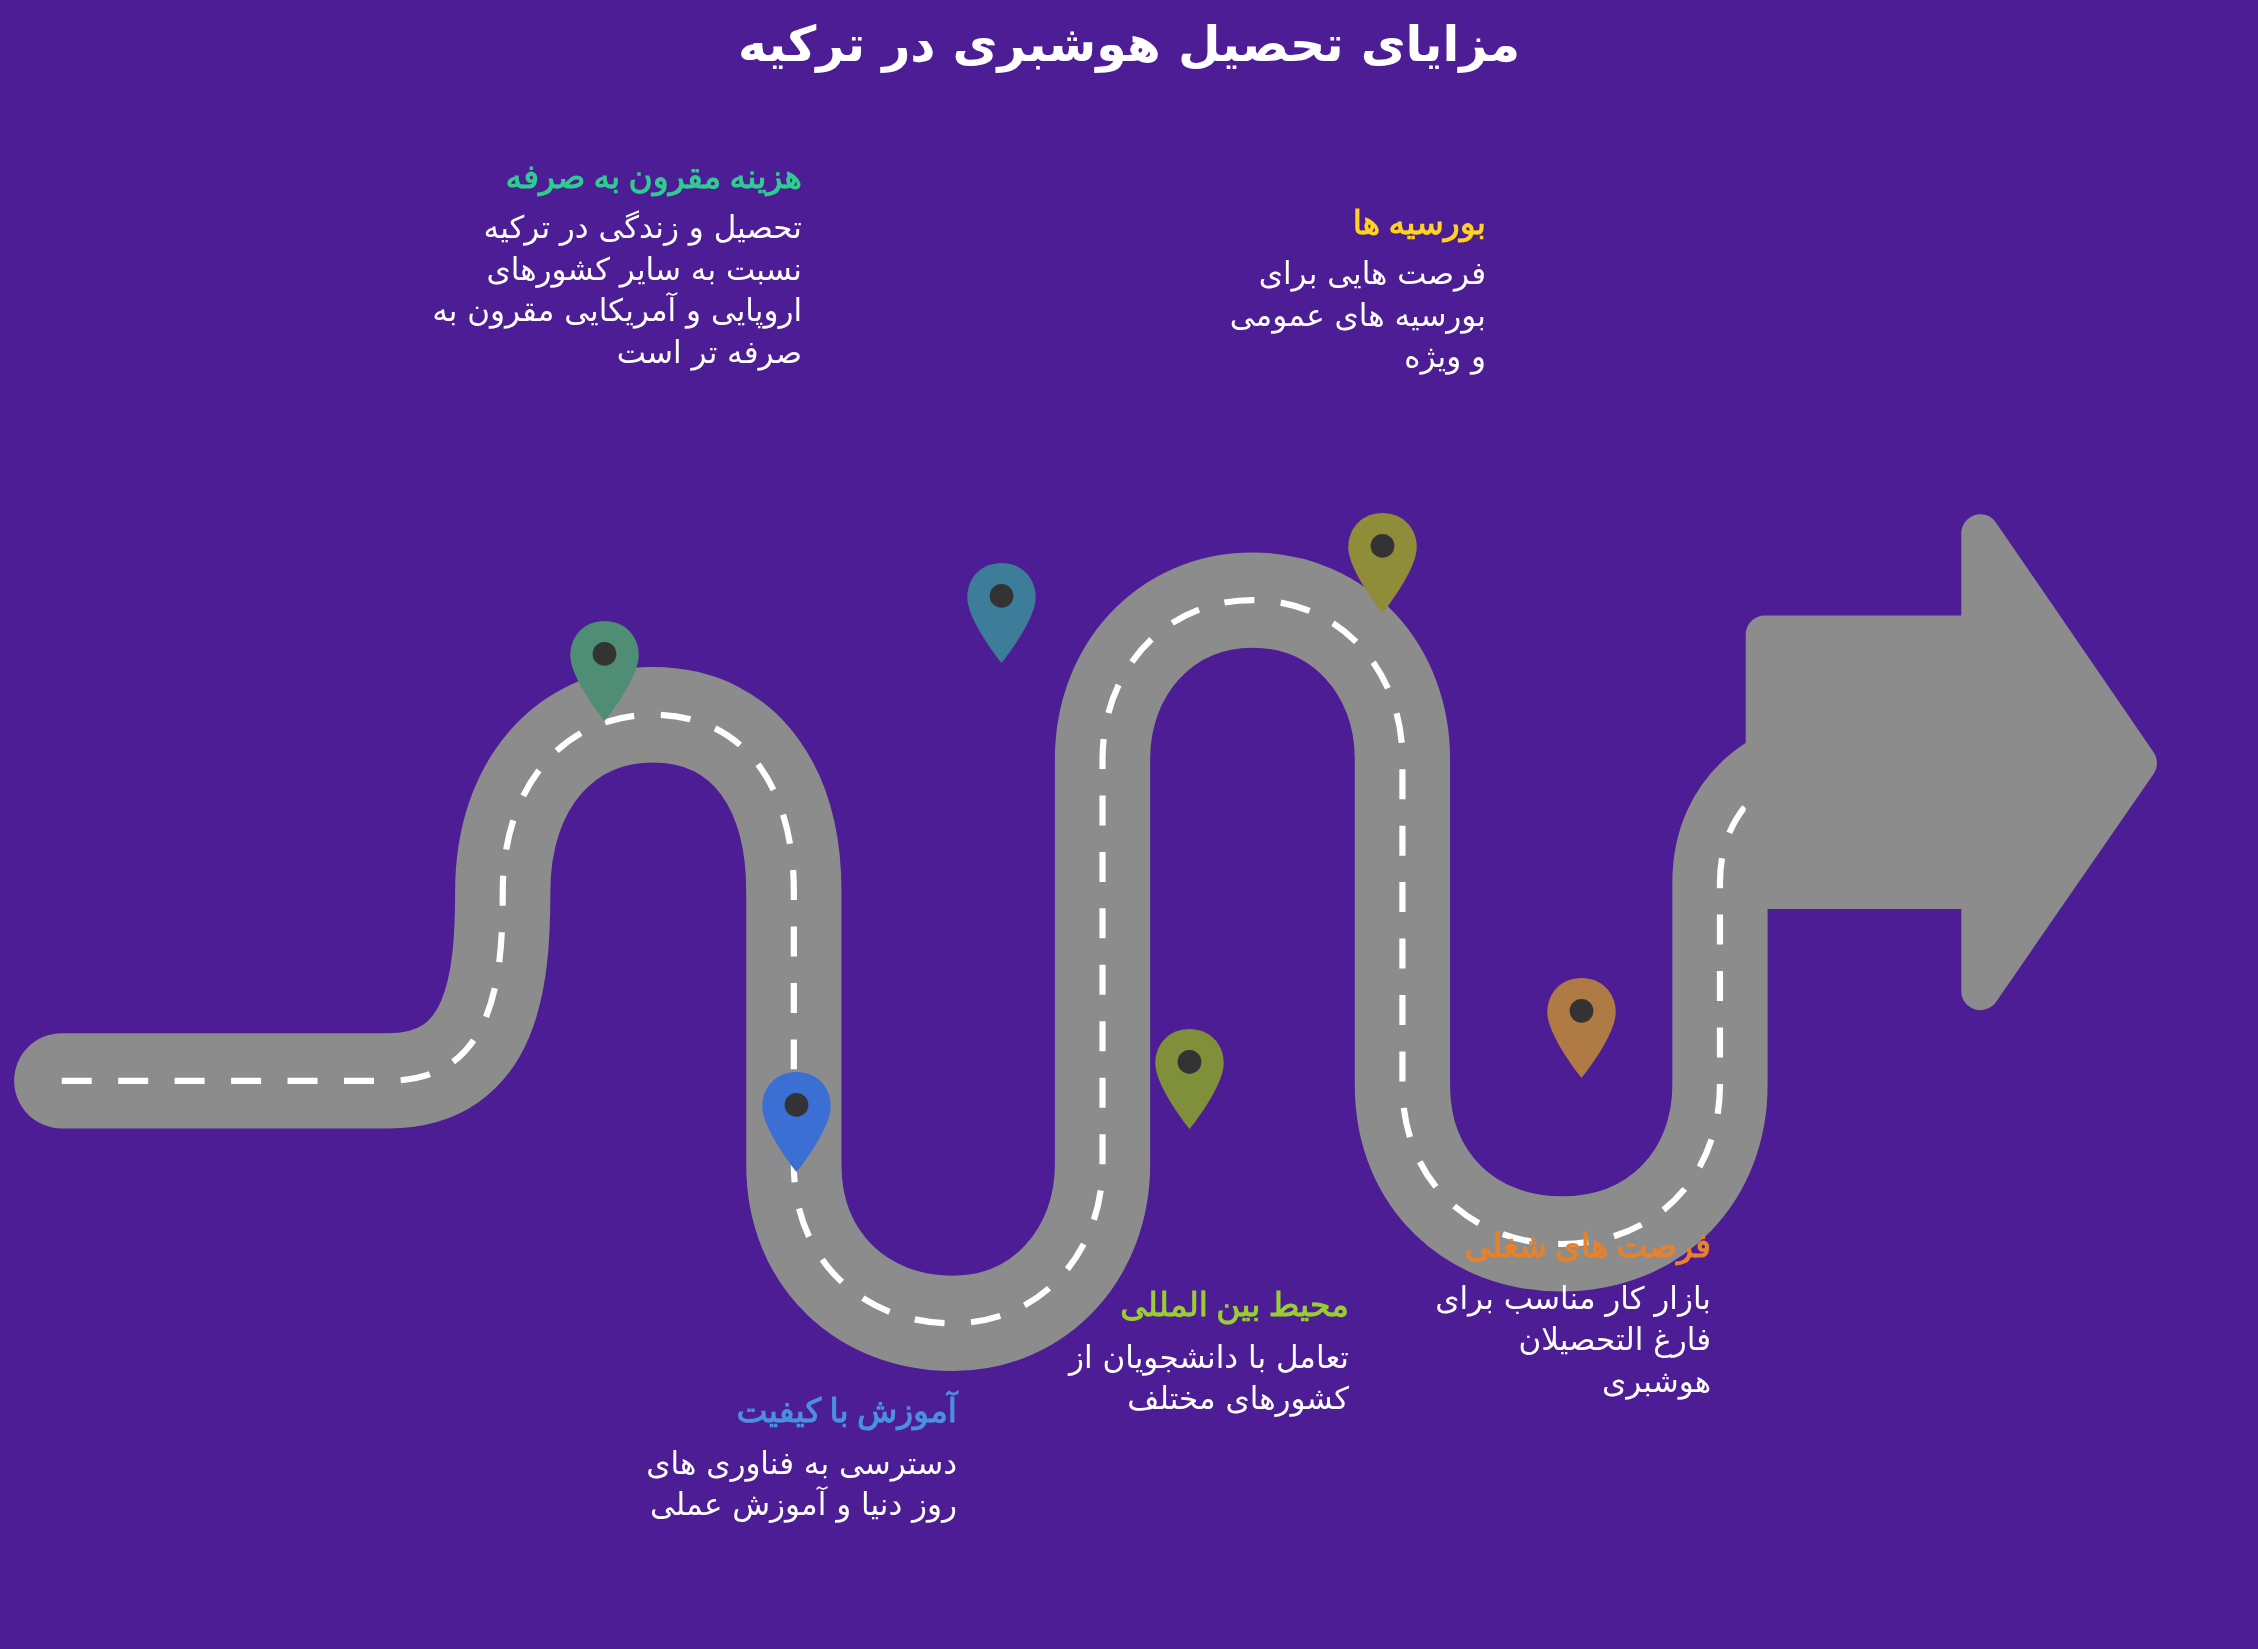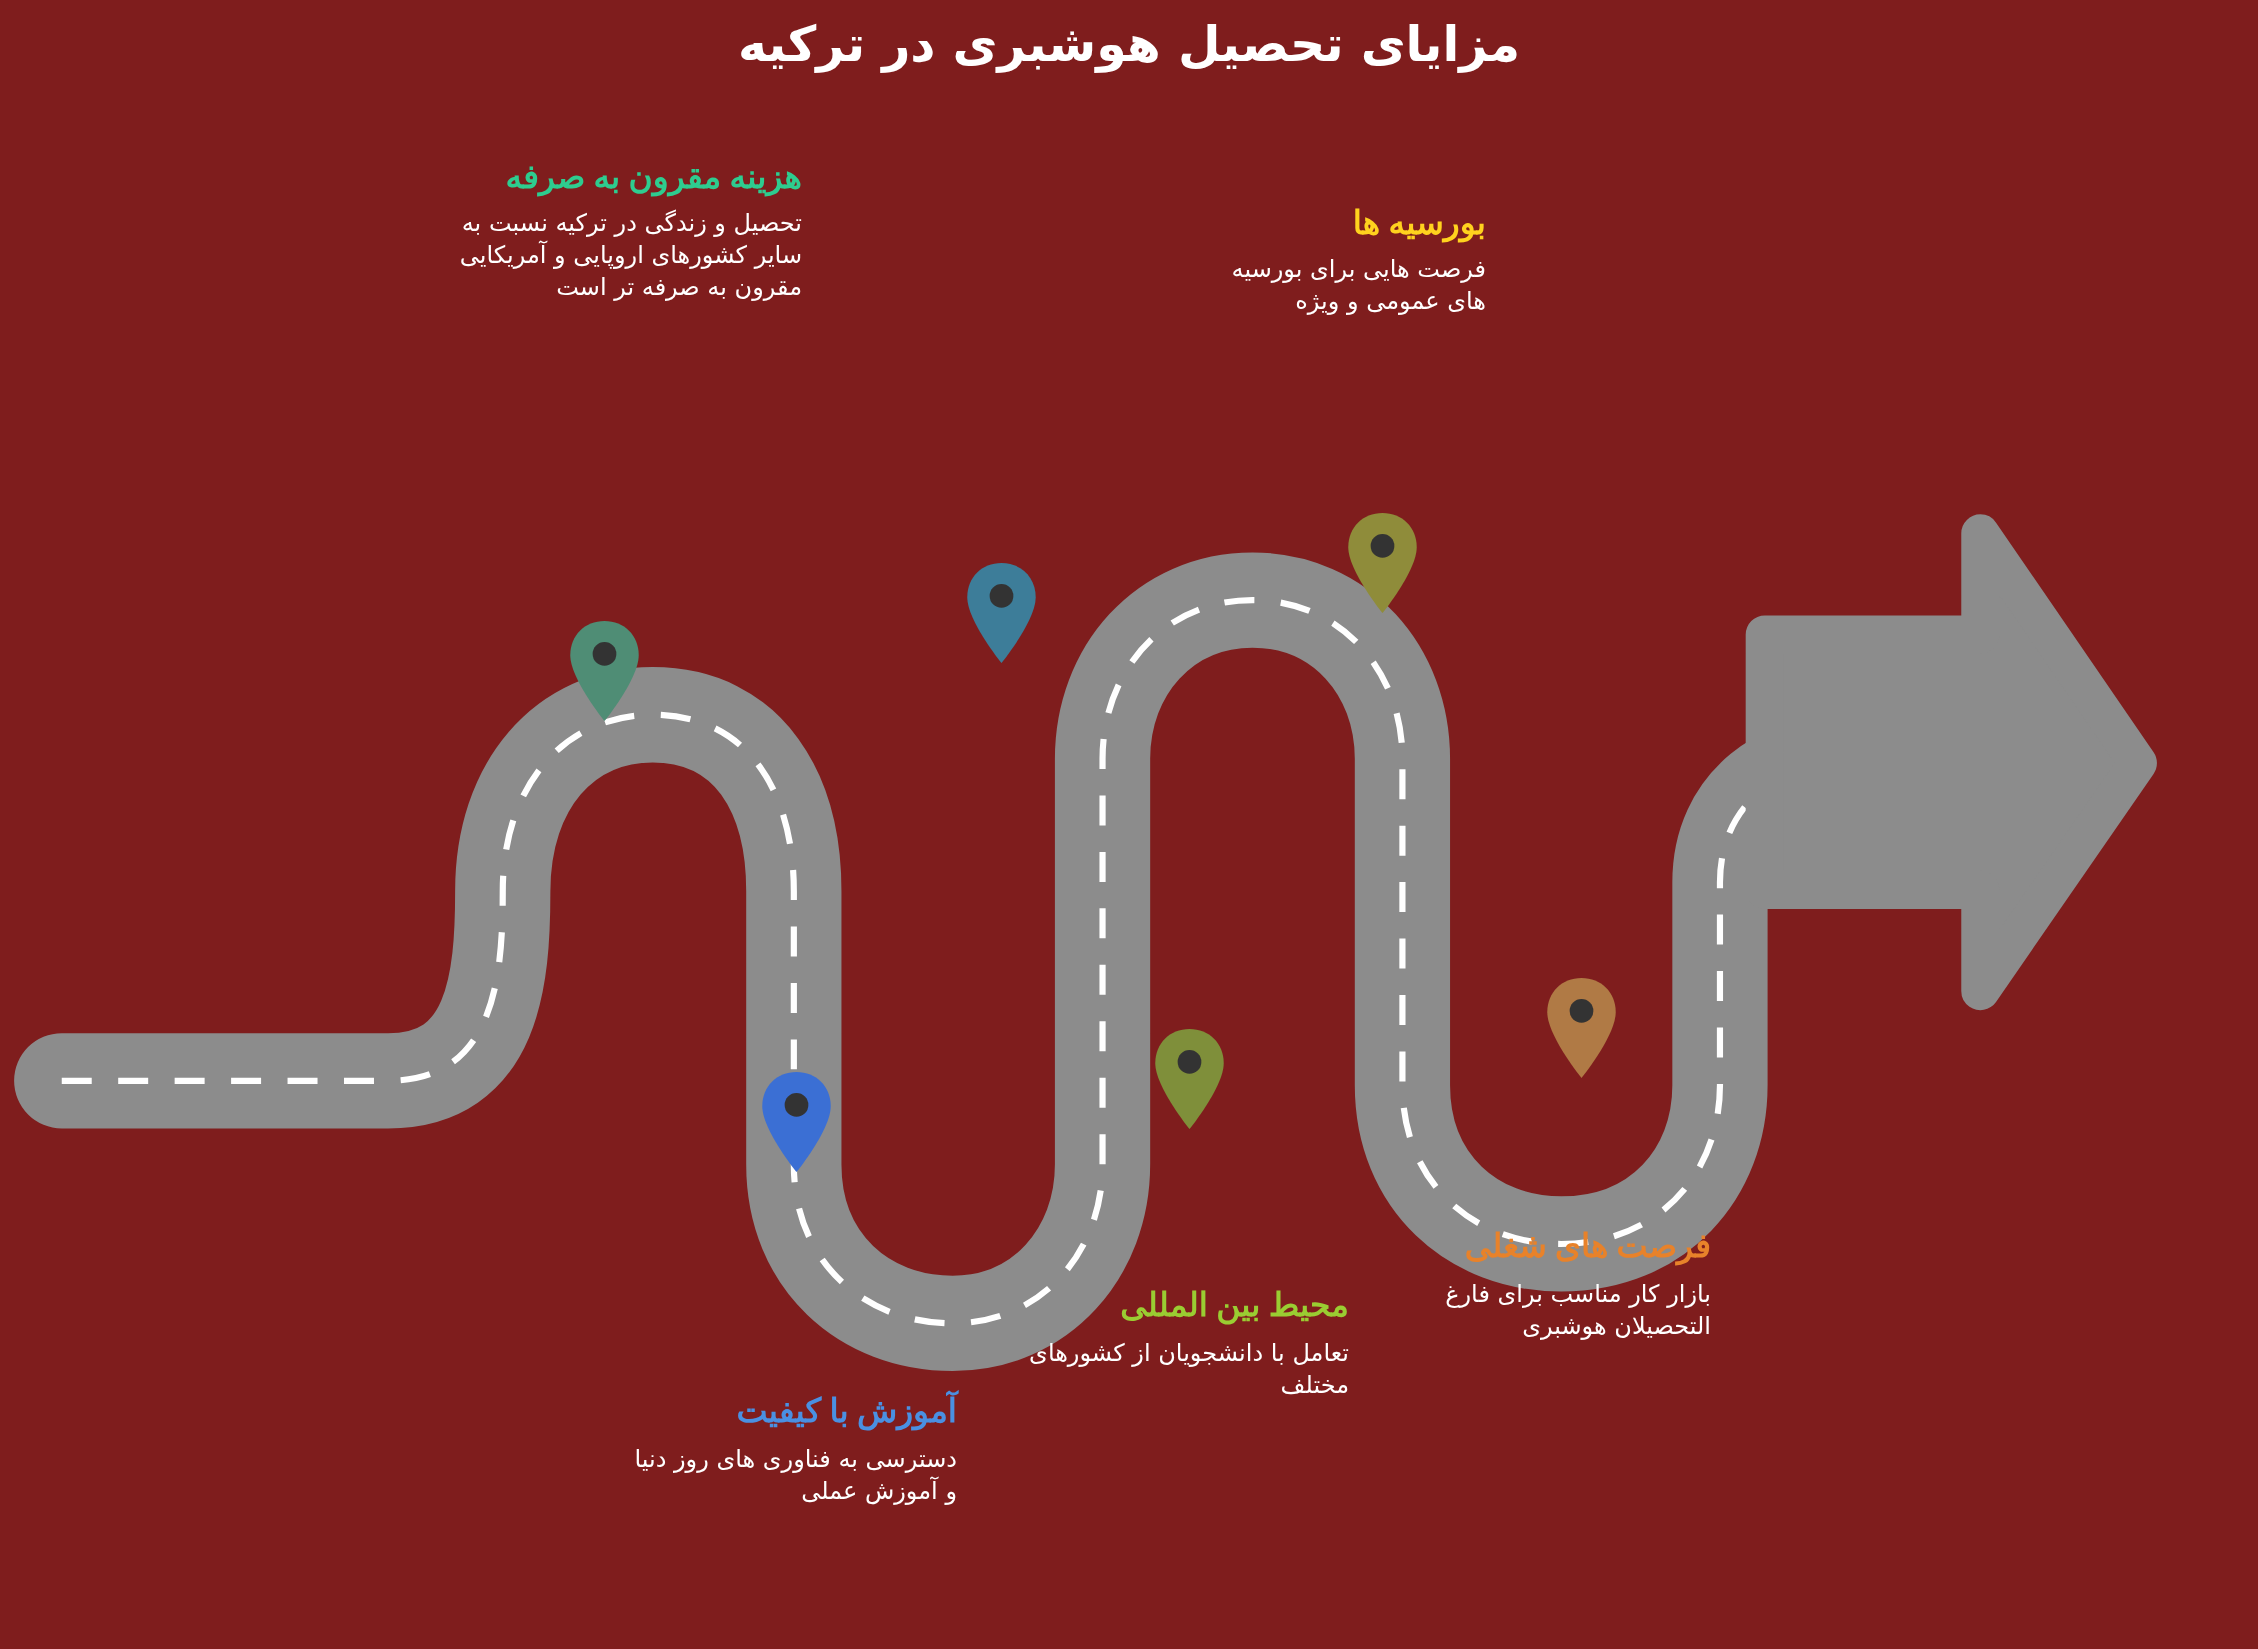--- a/index.html
+++ b/index.html
@@ -13,21 +13,21 @@
     position: relative;
     overflow: hidden;
     font-family: "DejaVu Sans", "Liberation Sans", sans-serif;
     color: #ffffff;
   }
   #stage {
     position: absolute;
     inset: 0;
     width: 2258px;
     height: 1650px;
-    background: #7f1d1d;
+    background: #4c1d95;
   }
   .title {
     position: absolute;
     top: 16px;
     left: 0;
     width: 2258px;
     text-align: center;
     font-size: 49px;
     font-weight: bold;
     color: #ffffff;
@@ -47,21 +47,21 @@
     text-align: right;
   }
   .block .head {
     font-size: 33px;
     font-weight: bold;
     line-height: 1.25;
     margin-bottom: 8.8px;
     font-family: Liberation Serif, serif;
   }
   .block .body {
-    font-size: 24px;
+    font-size: 31px;
     line-height: 1.34;
     color: #ffffff;
   }
   
   #blk-cost   { right: 1456px; top: 157px;  width: 388px; }
   #blk-degree { right: 1041px; top: 203px;  width: 300px; }
   #blk-schol  { right: 772px;  top: 203px;  width: 273px; }
   #blk-quality{ right: 1301px; top: 1391px; width: 326px; }
   #blk-intl   { right: 909px; top: 1285px; width: 335px; }
   #blk-career { right: 547px;  top: 1226px; width: 291px; }

